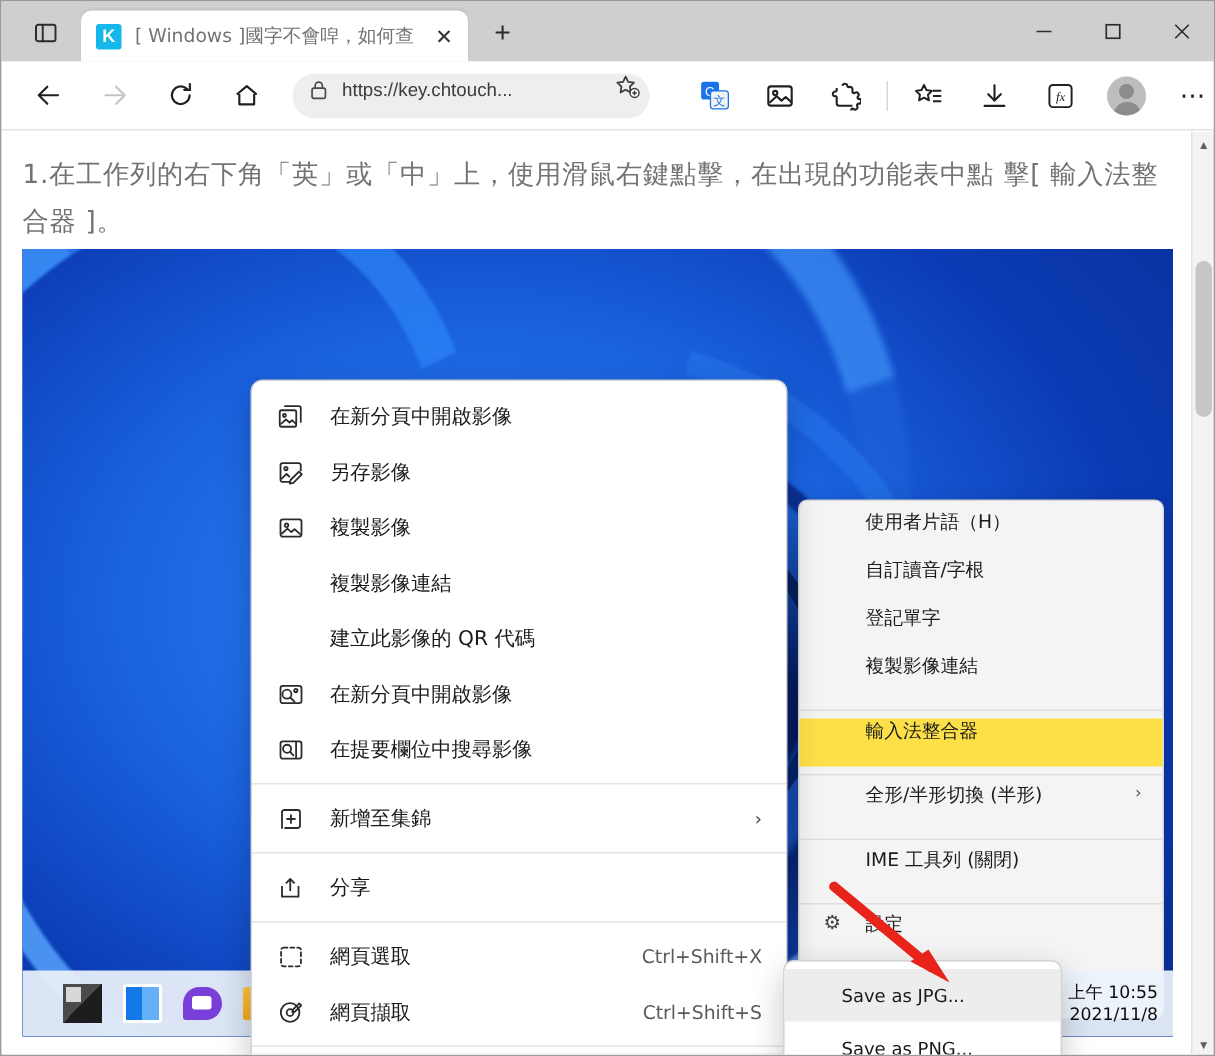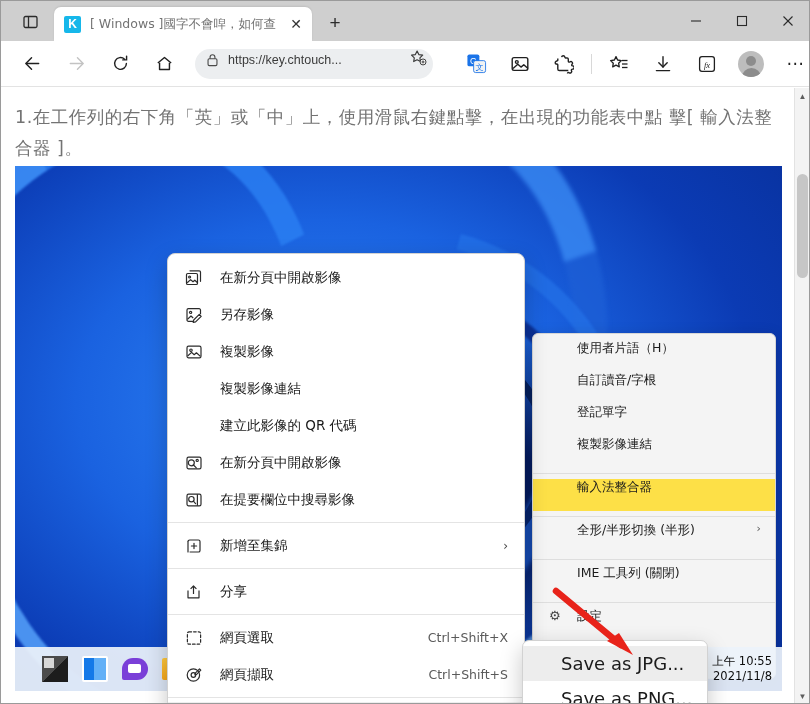--- a/index.html
+++ b/index.html
@@ -199,21 +199,21 @@
 
   
   .submenu {
     position: absolute; left: 521px; top: 552px; width: 186px;
     background: #ffffff; border: 1px solid #d2d2d2; border-radius: 7px;
     box-shadow: 0 8px 22px rgba(0,0,0,.22); padding: 5px 0; z-index: 40;
     font-family: "DejaVu Sans", sans-serif;
   }
   .sub-item {
     height: 35px; display: flex; align-items: center; padding-left: 38px;
-    font-size: 18px; color: #1a1a1a; cursor: pointer;
+    font-size: 12px; color: #1a1a1a; cursor: pointer;
   }
   .sub-item.hl { background: #ededed; }
 
   
   .red-arrow { position: absolute; left: 540px; top: 495px; z-index: 45; pointer-events: none; }
 
   
   .scrollbar {
     position: absolute; right: 0; top: 87px; width: 15px; height: 616px;
     background: #f3f3f3; border-left: 1px solid #e2e2e2;

